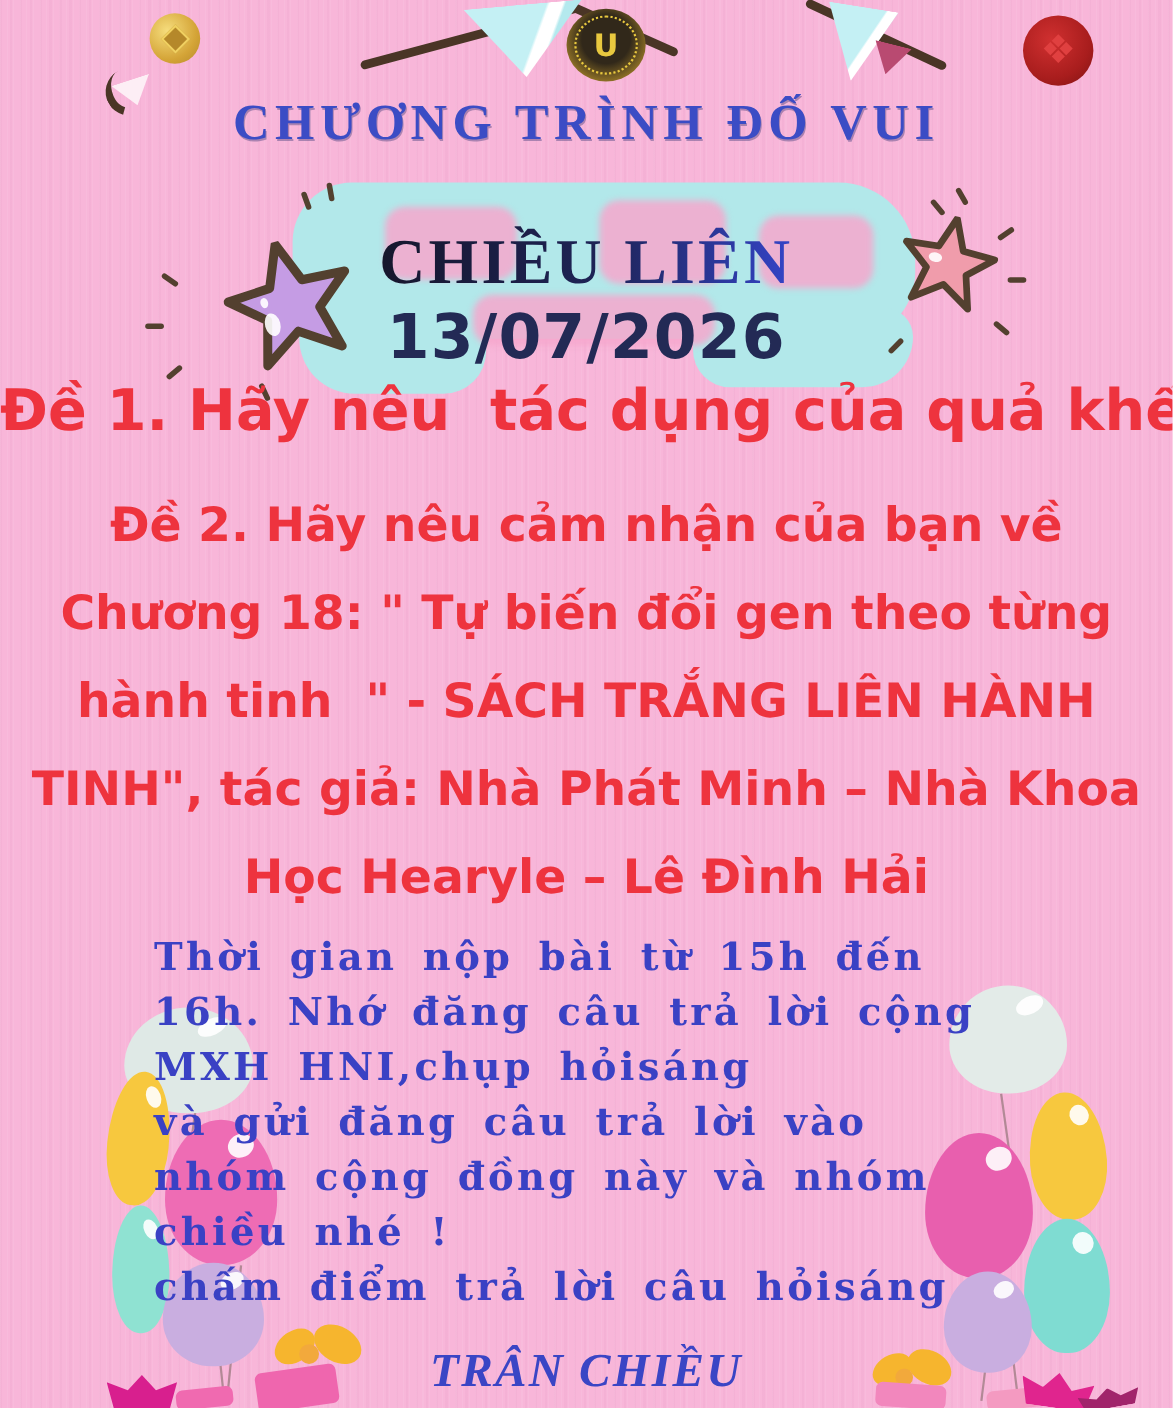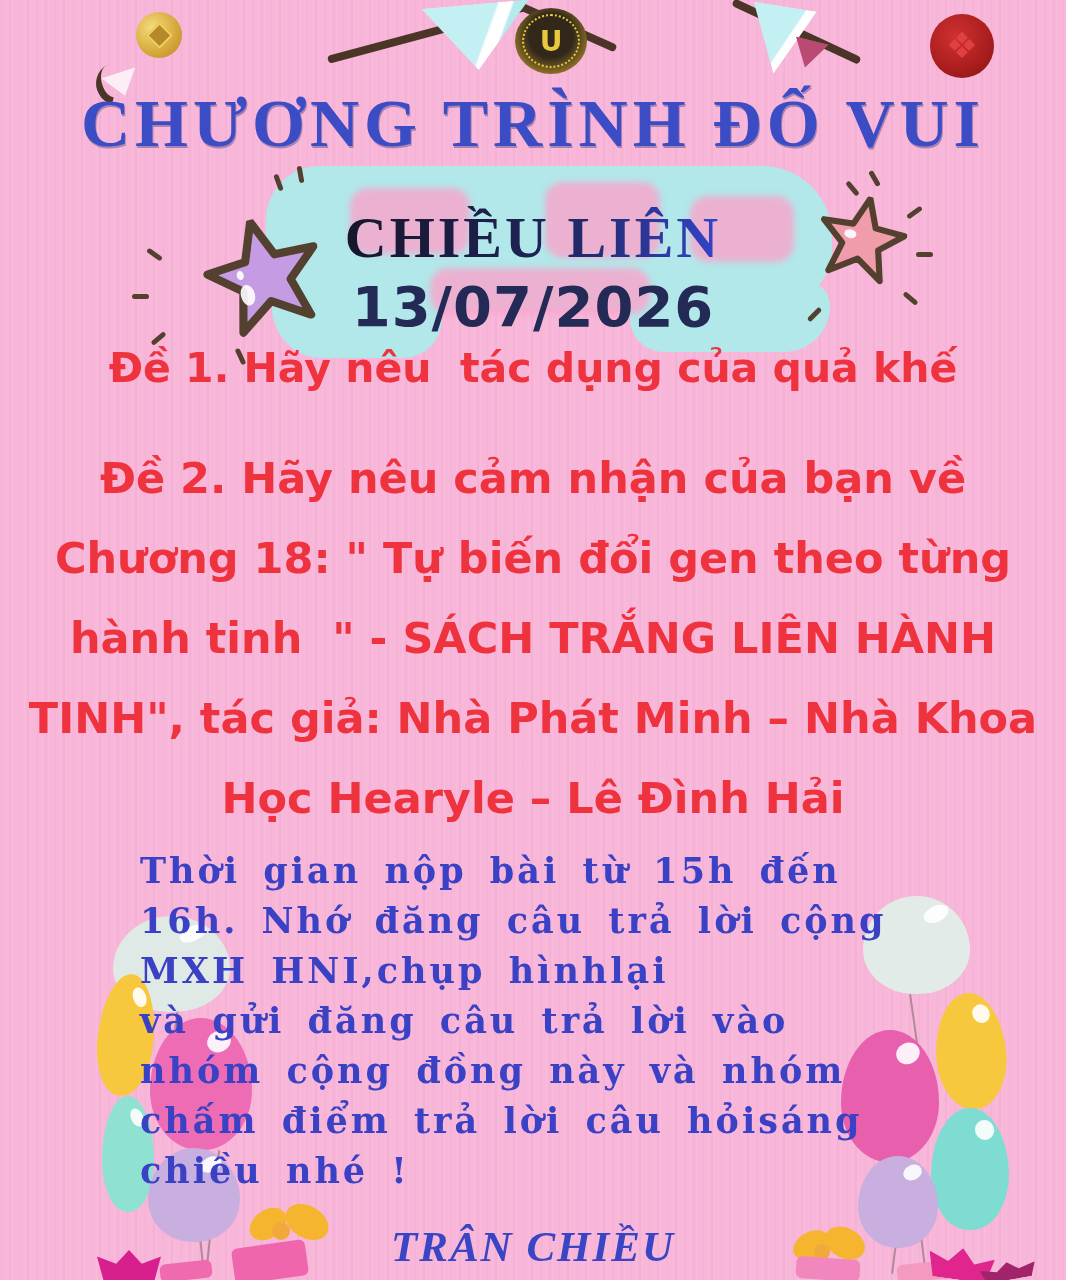--- a/index.html
+++ b/index.html
@@ -13,21 +13,21 @@
       repeating-linear-gradient(90deg, rgba(205,120,170,.08) 0 2px, transparent 2px 9px);
     font-family:"DejaVu Sans", sans-serif;
   }
   .abs{position:absolute;}
   .t-line{white-space:pre;}
 
   
   .title{
     left:0;right:0;top:84px;text-align:center;
     font-family:"Liberation Serif","DejaVu Serif",serif;
-    font-weight:bold;font-size:68px;letter-spacing:5px;
+    font-weight:bold;font-size:46px;letter-spacing:5px;
     color:#3b4cc5;text-shadow:1px 2px 0 rgba(28,37,102,.35);
   }
   .teal-blob{left:266px;top:166px;width:566px;height:142px;background:#b2e8ea;
     border-radius:54px 70px 60px 64px;}
   .teal-lobe-l{left:272px;top:282px;width:170px;height:76px;background:#b2e8ea;border-radius:30px 40px 46px 60px;}
   .teal-lobe-r{left:630px;top:280px;width:200px;height:72px;background:#b2e8ea;border-radius:40px 34px 60px 44px;}
   .fuzz{background:rgba(246,167,205,.85);filter:blur(3px);border-radius:18px;}
   .subtitle{
     left:0;right:0;top:204px;text-align:center;
     font-family:"Liberation Serif","DejaVu Serif",serif;
@@ -39,21 +39,21 @@
       background-image:linear-gradient(90deg,#16162c 0%,#1e2458 55%,#3444c8 100%);
       -webkit-background-clip:text;background-clip:text;color:transparent;
     }
   }
   .date{
     left:0;right:0;top:274px;text-align:center;
     font-weight:bold;font-size:56px;letter-spacing:1px;color:#232a55;
   }
   .q1{
     left:0;right:0;top:344px;text-align:center;
-    font-weight:bold;font-size:41px;color:#ee333e;
+    font-weight:bold;font-size:52px;color:#ee333e;
   }
   .q2{
     left:-10px;right:-10px;top:438px;text-align:center;
     font-weight:bold;font-size:43px;line-height:80px;color:#ee333e;
   }
   .instr{
     left:140px;top:846px;
     font-family:"DejaVu Serif","Liberation Serif",serif;
     font-weight:bold;font-size:35px;line-height:50px;
     letter-spacing:3px;word-spacing:8px;color:#3a41c4;
@@ -203,25 +203,25 @@
   <div class="abs bstr" style="left:918px;top:1164px;height:110px;transform:rotate(-7deg);"></div>
   <div class="abs balloon b-r1"></div>
   <div class="abs balloon b-r2"></div>
   <div class="abs balloon b-r3"></div>
   <div class="abs balloon b-r4"></div>
   <div class="abs balloon b-r5"></div>
 
   <div class="abs instr">
     <div class="t-line">Thời gian nộp bài từ 15h đến</div>
     <div class="t-line">16h. Nhớ đăng câu trả lời cộng</div>
-    <div class="t-line">MXH HNI,chụp hìnhlại</div>
+    <div class="t-line">MXH HNI,chụp hỏisáng</div>
     <div class="t-line">và gửi đăng câu trả lời vào</div>
     <div class="t-line">nhóm cộng đồng này và nhóm</div>
+    <div class="t-line">chiều nhé !</div>
     <div class="t-line">chấm điểm trả lời câu hỏisáng</div>
-    <div class="t-line">chiều nhé !</div>
   </div>
 
   <div class="abs closing">TRÂN CHIỀU</div>
 
   <div class="abs tulip" style="left:97px;top:1250px;width:64px;height:30px;"></div>
   <div class="abs gift-box" style="left:160px;top:1262px;width:52px;height:18px;background:#f06ab0;transform:rotate(-6deg);"></div>
   <div class="abs gift-box" style="left:233px;top:1244px;width:74px;height:36px;transform:rotate(-8deg);"></div>
   <div class="abs bow-loop" style="left:248px;top:1210px;width:40px;height:28px;transform:rotate(-35deg);"></div>
   <div class="abs bow-loop" style="left:284px;top:1206px;width:46px;height:32px;transform:rotate(30deg);"></div>
   <div class="abs bow-knot" style="left:272px;top:1222px;width:18px;height:18px;"></div>

